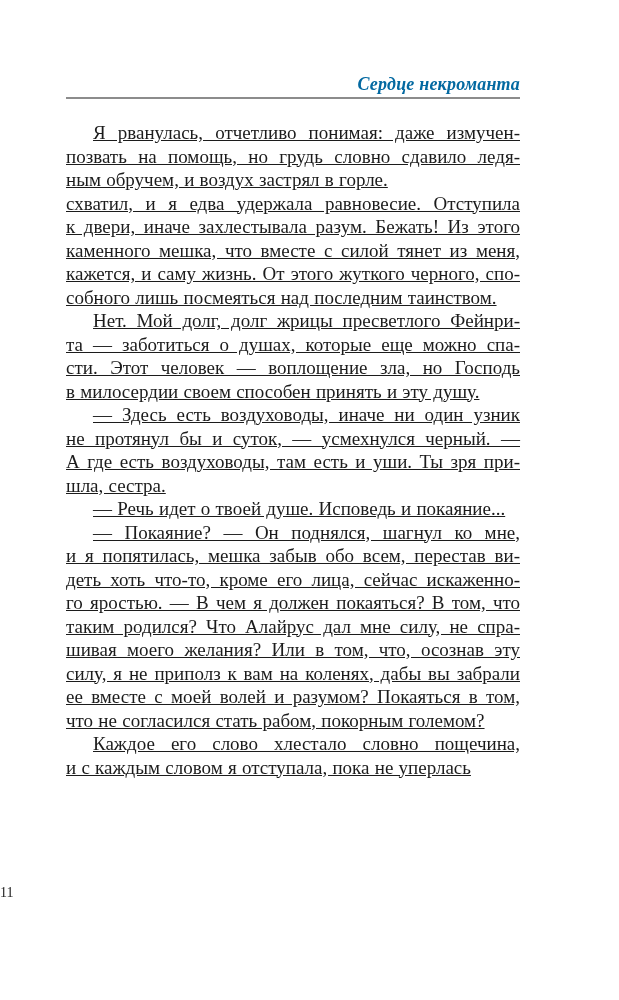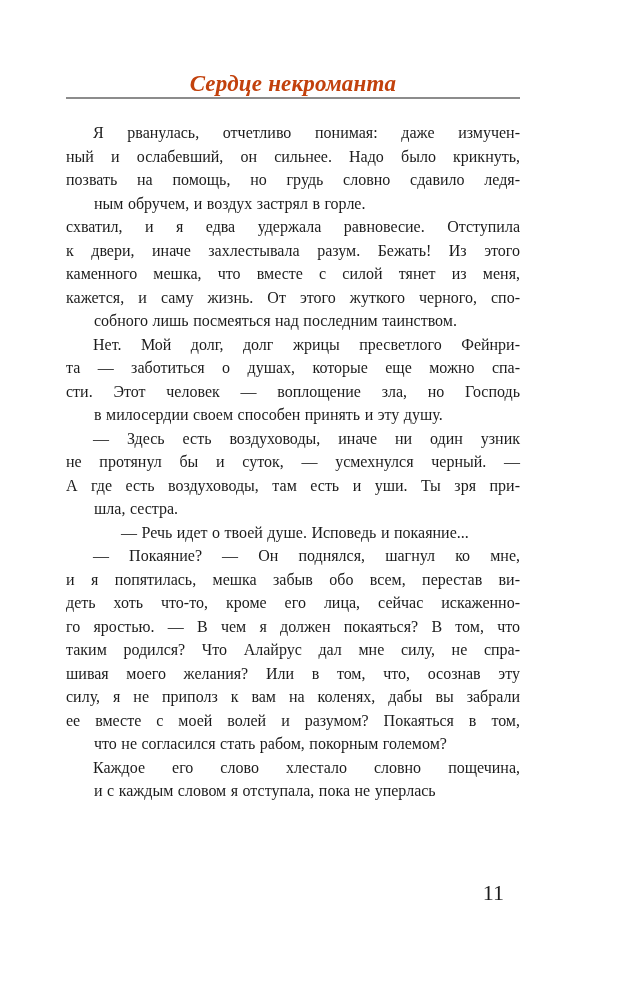--- a/index.html
+++ b/index.html
@@ -14,26 +14,26 @@
     background: #ffffff;
     overflow: hidden;
     font-family: "Liberation Serif", "DejaVu Serif", serif;
     color: #1c1c1c;
   }
   .running-head {
     position: absolute;
     left: 66px;
     top: 74px;
     width: 454px;
-    text-align: center;
+    text-align: right;
     font-style: italic;
     font-weight: bold;
-    font-size: 23px;
+    font-size: 18px;
     line-height: 20px;
-    color: #c2410c;
+    color: #0369a1;
     letter-spacing: 0.2px;
   }
   .head-rule {
     position: absolute;
     left: 66px;
     top: 97px;
     width: 454px;
     height: 0;
     border-top: 2px solid #8c8c8c;
   }
@@ -41,57 +41,56 @@
     position: absolute;
     left: 66px;
     top: 121px;
     width: 454px;
   }
   .paragraph {
     margin: 0;
     padding: 0;
   }
   .pline {
-    font-size: 16px;
+    font-size: 19px;
     line-height: 23.5px;
     text-align: justify;
     text-align-last: justify;
     word-spacing: 0.5px;
+    text-decoration: underline;
   }
   .pline.first {
     text-indent: 27px;
   }
   .pline.final {
     text-align-last: left;
-    margin-left: 28px;
   }
   .folio {
     position: absolute;
     left: 0;
     top: 881px;
     width: 504px;
-    text-align: right;
-    font-size: 22px;
+    text-align: left;
+    font-size: 14px;
     line-height: 24px;
     color: #1c1c1c;
   }
 </style>
 </head>
 <body>
 
 <div class="page">
 
   <div class="running-head">Сердце некроманта</div>
 
   <div class="head-rule"></div>
 
   <div class="body-text">
       <div class="paragraph">
         <div class="pline first">Я рванулась, отчетливо понимая: даже измучен-</div>
-        <div class="pline">ный и ослабевший, он сильнее. Надо было крикнуть,</div>
         <div class="pline">позвать на помощь, но грудь словно сдавило ледя-</div>
         <div class="pline final">ным обручем, и воздух застрял в горле.</div>
       </div>
       <div class="paragraph">
         <div class="pline">схватил, и я едва удержала равновесие. Отступила</div>
         <div class="pline">к двери, иначе захлестывала разум. Бежать! Из этого</div>
         <div class="pline">каменного мешка, что вместе с силой тянет из меня,</div>
         <div class="pline">кажется, и саму жизнь. От этого жуткого черного, спо-</div>
         <div class="pline final">собного лишь посмеяться над последним таинством.</div>
       </div>

